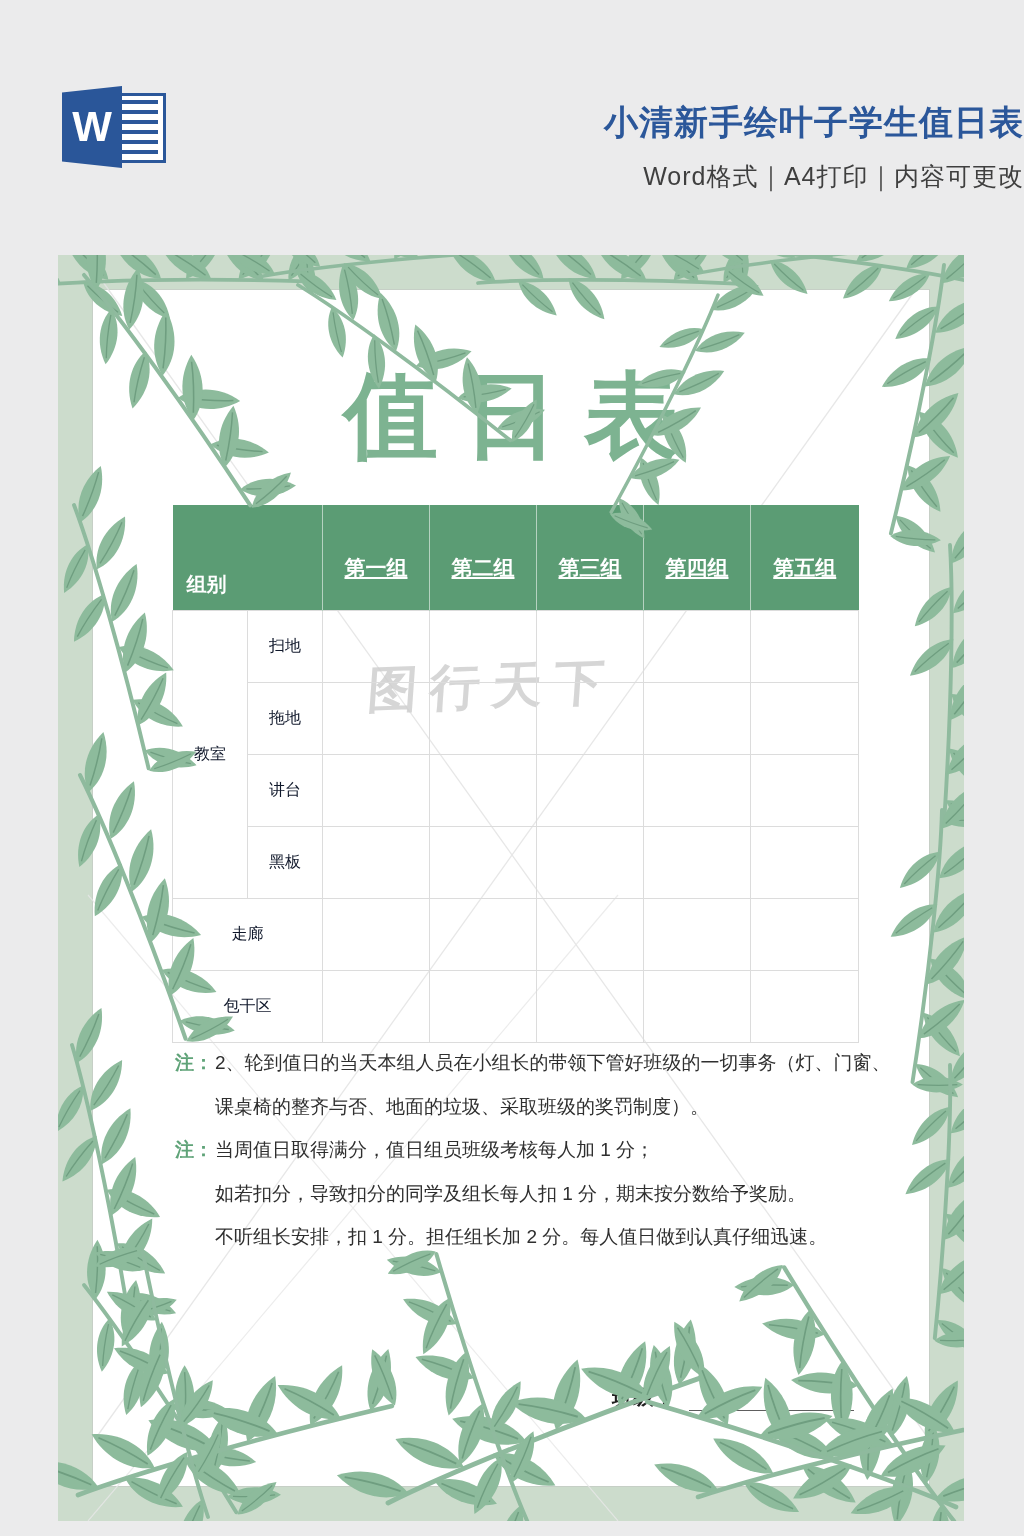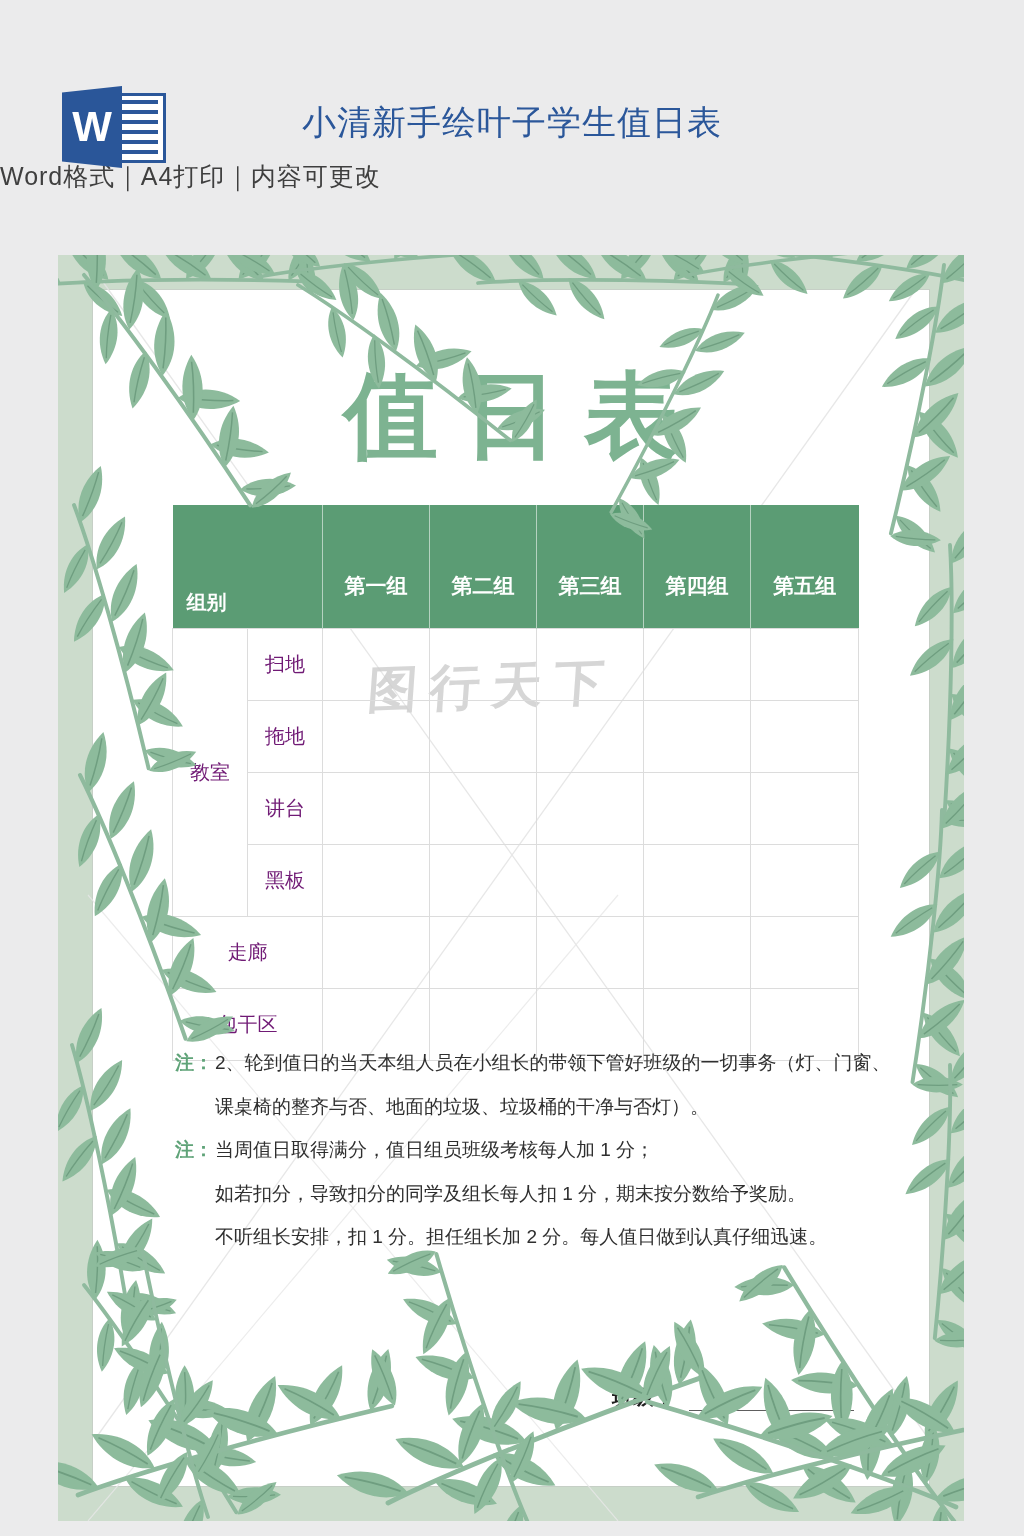--- a/index.html
+++ b/index.html
@@ -4,25 +4,25 @@
 <style>
   html,body{margin:0;padding:0;}
   body{
     width:1024px;height:1536px;position:relative;
     background:#ebebec;overflow:hidden;
     font-family:"Liberation Sans","DejaVu Sans",sans-serif;
     -webkit-font-smoothing:antialiased;
   }
   
   .hdr-title{
-    position:absolute;top:100px;left:0;right:0;text-align:center;
-    font-size:34px;font-weight:normal;color:#2b579a;letter-spacing:1px;
+    position:absolute;top:100px;left:0;right:0;text-align:right;
+    font-size:34px;font-weight:bold;color:#2b579a;letter-spacing:1px;
   }
   .hdr-sub{
-    position:absolute;top:160px;left:0;right:0;text-align:left;
+    position:absolute;top:160px;left:0;right:0;text-align:right;
     font-size:25px;font-weight:500;color:#3f3f3f;letter-spacing:1px;
   }
   .word-icon{position:absolute;left:62px;top:86px;width:106px;height:82px;}
   .word-icon .sheet{
     position:absolute;right:2px;top:7px;width:50px;height:64px;
     background:#fff;border:3px solid #2b579a;
   }
   .word-icon .sheet::before{
     content:"";position:absolute;left:5px;right:5px;top:4px;bottom:4px;
     background:repeating-linear-gradient(180deg,#2b579a 0 4px,transparent 4px 10px);
@@ -62,24 +62,24 @@
   }
   .duty-table th,.duty-table td{padding:0;}
   .duty-table thead th{
     background:#5b9c74;color:#fff;font-size:21px;font-weight:bold;
     border-right:1px solid rgba(255,255,255,.55);height:84px;
   }
   .duty-table thead th:last-child{border-right:none;}
   .duty-table thead th.corner{
     text-align:left;vertical-align:bottom;padding:0 0 12px 14px;font-size:20px;
   }
-  .duty-table thead th.grp{vertical-align:middle;padding-top:39px;}
+  .duty-table thead th.grp{vertical-align:middle;padding-top:21px;text-decoration:underline;}
   .duty-table tbody td{
     border:1px solid #dcdcdc;height:71px;background:transparent;
-    font-size:20px;color:#701a75;text-align:center;vertical-align:middle;
+    font-size:16px;color:#0f172a;text-align:center;vertical-align:middle;
   }
   
   .notes{
     position:absolute;left:117px;top:786px;width:724px;z-index:2;
     font-size:19px;color:#2f2f2f;
   }
   .note-block{display:flex;}
   .note-prefix{
     width:40px;flex:0 0 40px;color:#5fa378;font-weight:bold;
     line-height:43.5px;white-space:nowrap;
@@ -195,21 +195,21 @@
         <td></td>
       </tr>
     </tbody>
   </table>
 
   <div class="notes">
     <div class="note-block">
       <div class="note-prefix">注：</div>
       <div class="note-lines">
         <div class="note-line">2、轮到值日的当天本组人员在小组长的带领下管好班级的一切事务（灯、门窗、</div>
-        <div class="note-line">课桌椅的整齐与否、地面的垃圾、垃圾桶的干净与否灯）。</div>
+        <div class="note-line">课桌椅的整齐与否、地面的垃圾、采取班级的奖罚制度）。</div>
       </div>
     </div>
     <div class="note-block">
       <div class="note-prefix">注：</div>
       <div class="note-lines">
         <div class="note-line">当周值日取得满分，值日组员班级考核每人加 1 分；</div>
         <div class="note-line">如若扣分，导致扣分的同学及组长每人扣 1 分，期末按分数给予奖励。</div>
         <div class="note-line">不听组长安排，扣 1 分。担任组长加 2 分。每人值日做到认真仔细迅速。</div>
       </div>
     </div>

